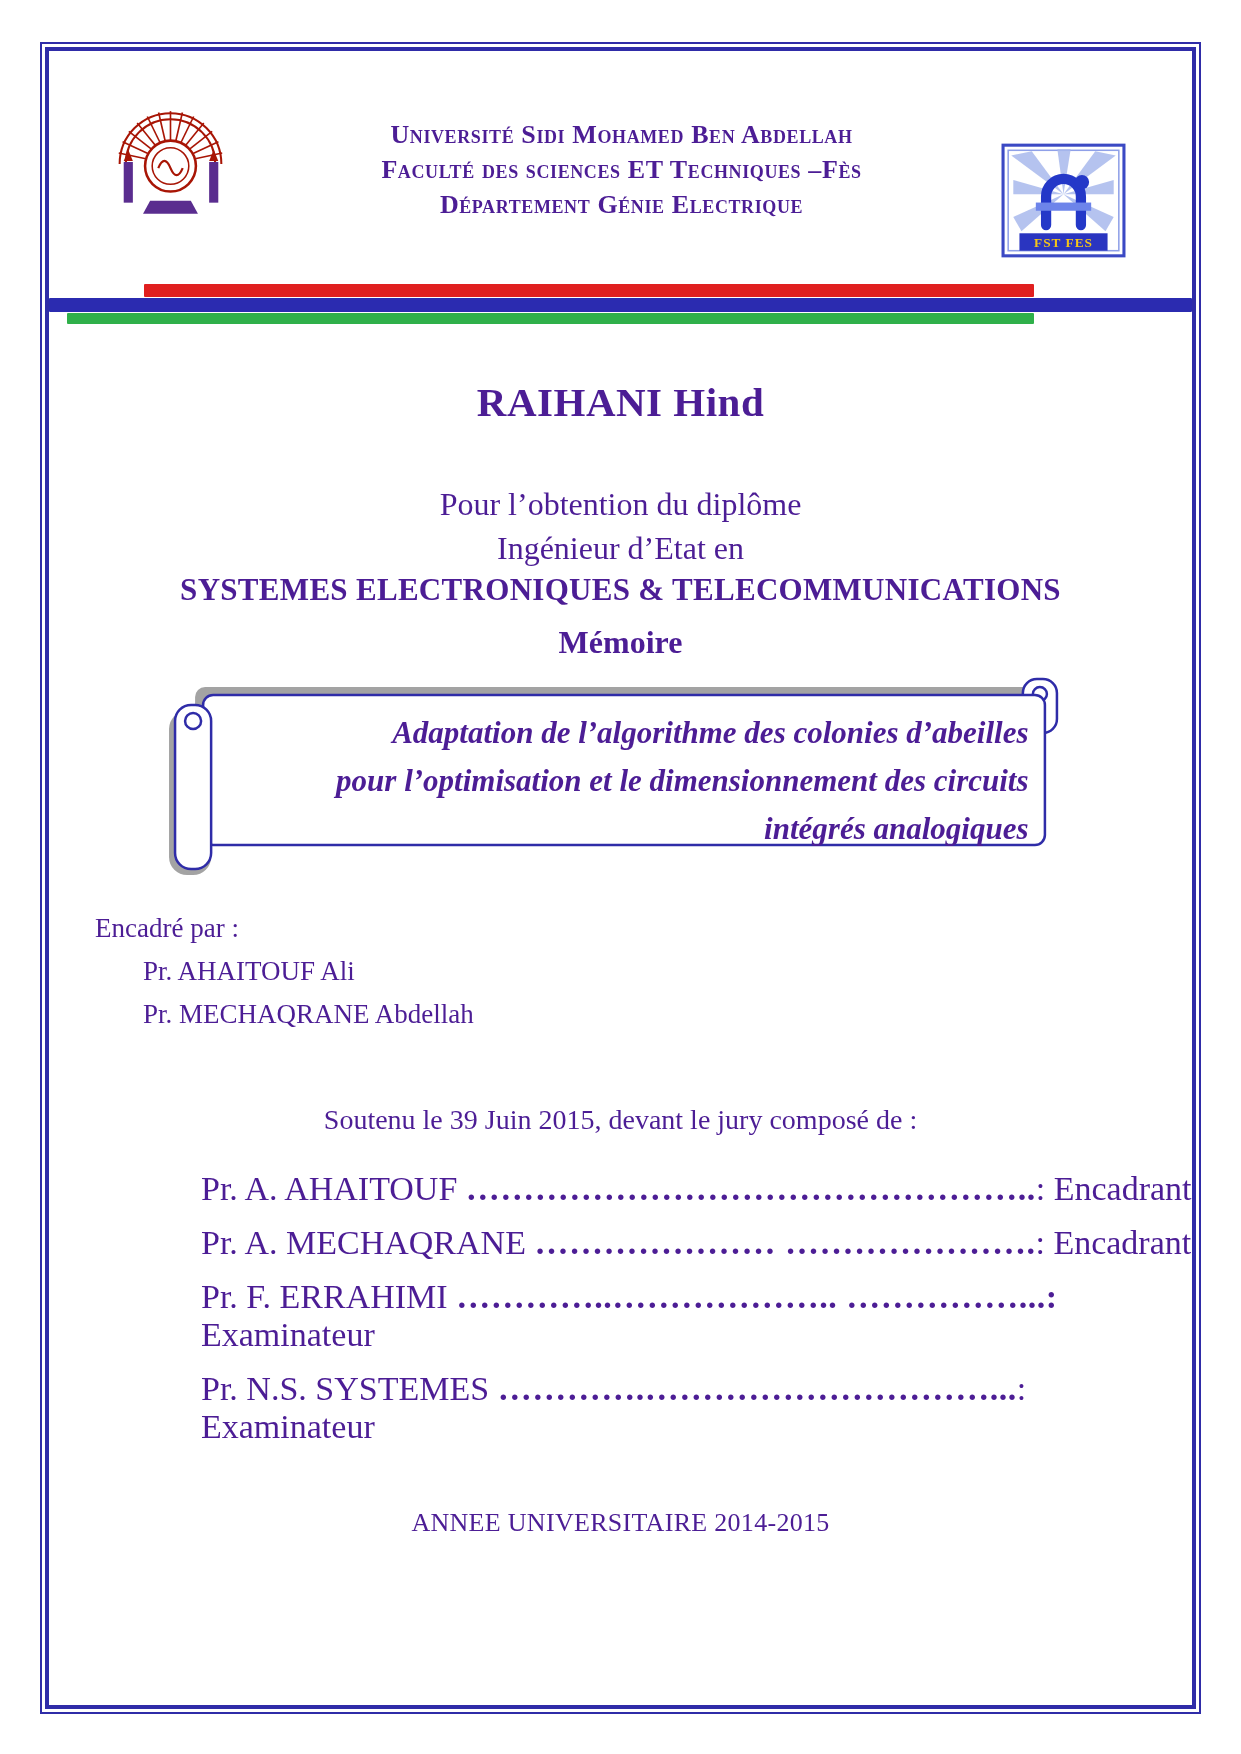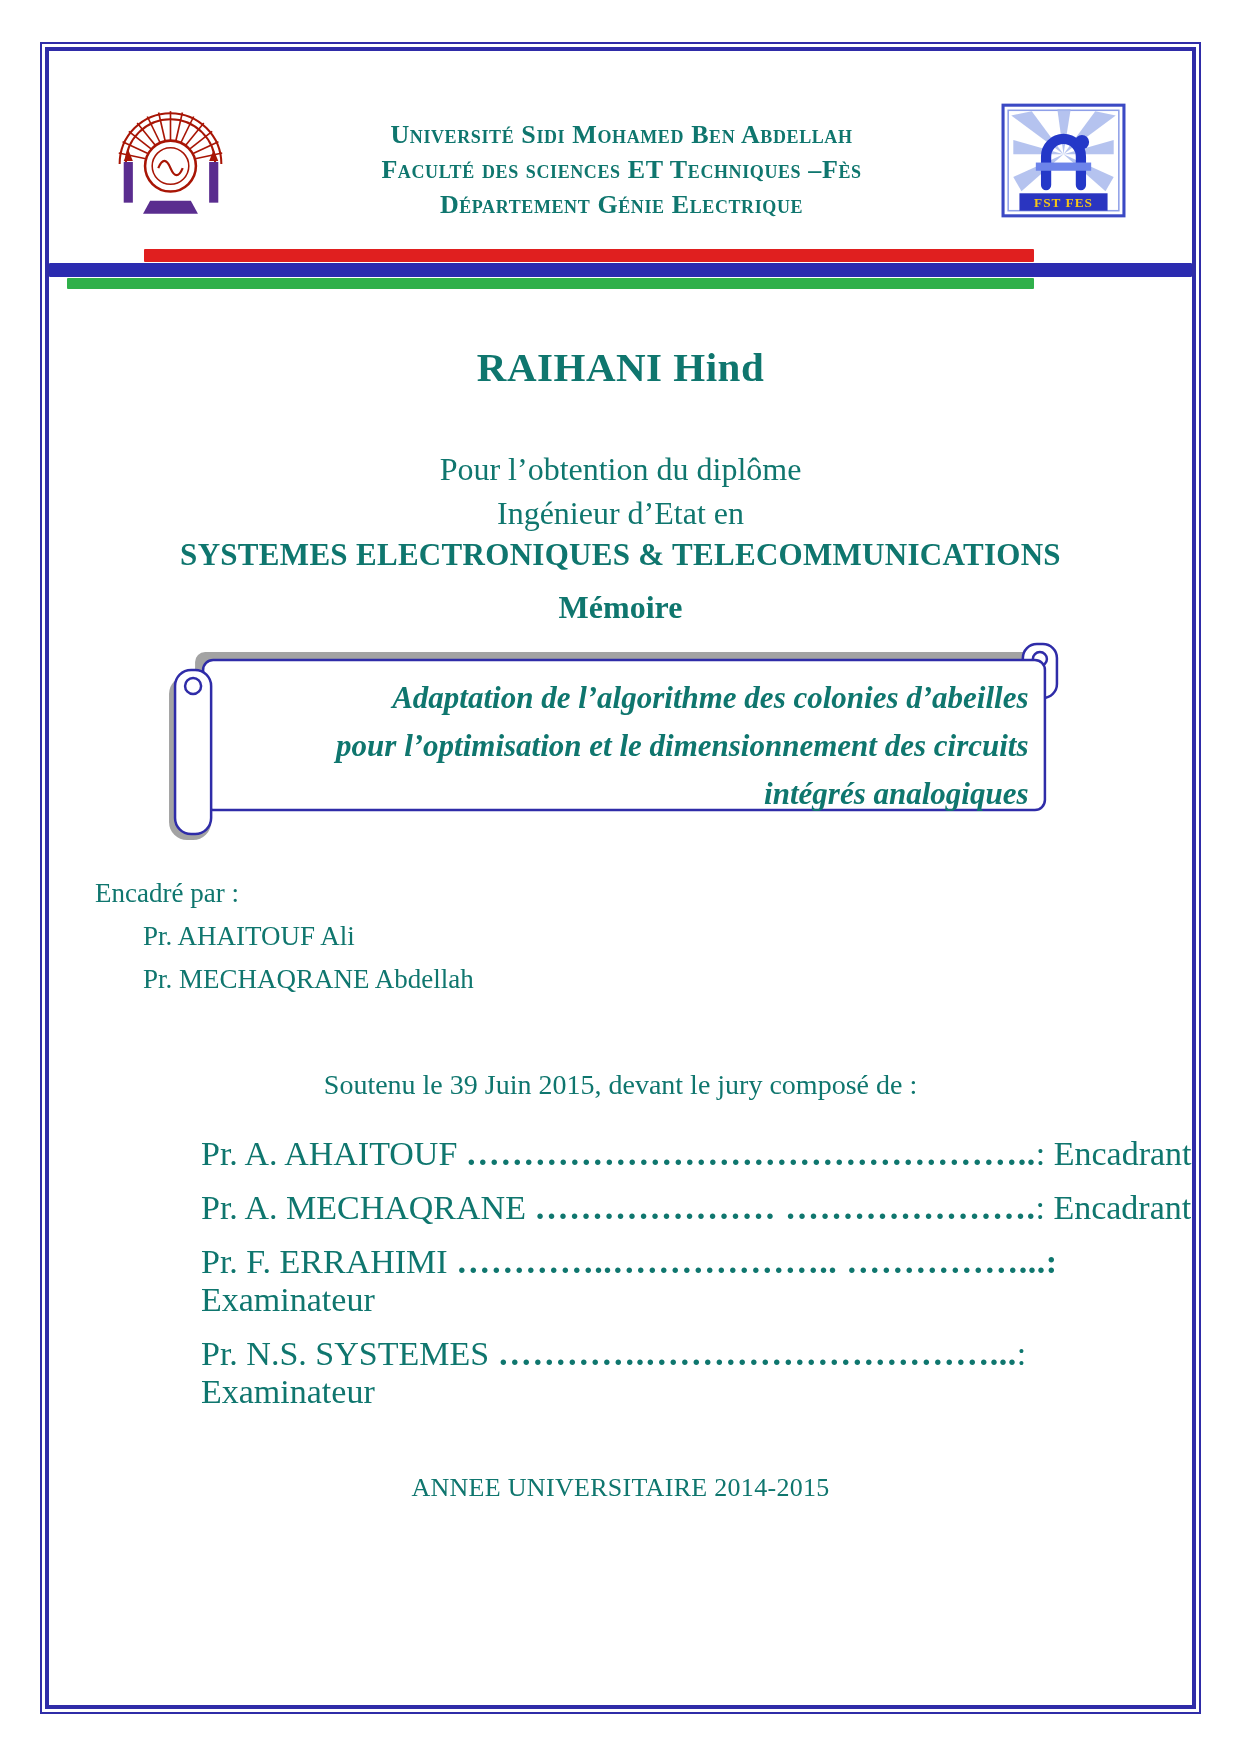--- a/index.html
+++ b/index.html
@@ -2,21 +2,21 @@
 <html style="--frame: #2f2ca8; --bar_red: #e01f1f; --bar_blue: #2b2bb0; --bar_green: #2fb04a; --logo_red: #a81505; --logo_purple: #5a2d8f; --logo_blue: #2438c8; --logo_gold: #f5c518;"><head>
 <meta charset="utf-8">
 <style>
   html, body { margin: 0; padding: 0; background: #fff; }
   .page {
     position: relative;
     width: 1241px;
     height: 1754px;
     background: #fff;
     font-family: "Liberation Serif", serif;
-    color: #0f766e;
+    color: #4c1d95;
     overflow: hidden;
   }
   .frame-outer {
     position: absolute;
     left: 40px; top: 42px; right: 40px; bottom: 40px;
     border: 2px solid var(--frame, #2f2ca8);
     padding: 3px;
     box-sizing: border-box;
   }
   .frame-inner {
@@ -26,21 +26,21 @@
     position: relative;
   }
 
   
   .header {
     display: flex;
     align-items: flex-start;
     padding: 52px 50px 0 58px;
   }
   .logo-left { width: 135px; flex: 0 0 auto; }
-  .logo-right { width: 141px; flex: 0 0 auto; }
+  .logo-right { width: 141px; flex: 0 0 auto; margin-top: 40px; }
   .header-text {
     flex: 1;
     text-align: center;
     padding-top: 14px;
   }
   .h-line {
     font-weight: 700;
     font-variant: small-caps;
     font-size: 26px;
     letter-spacing: 0.6px;

